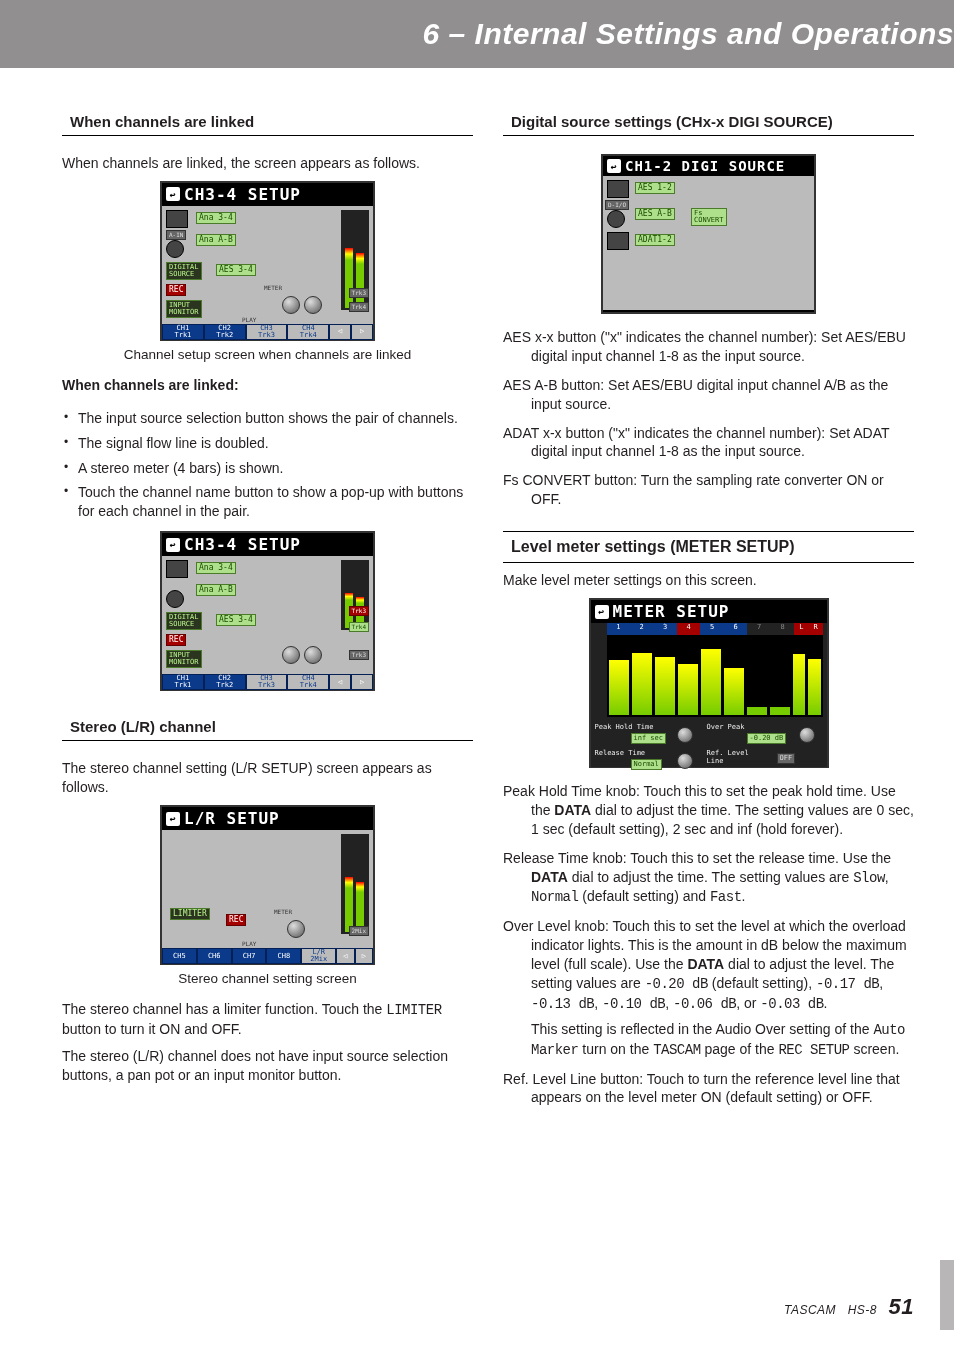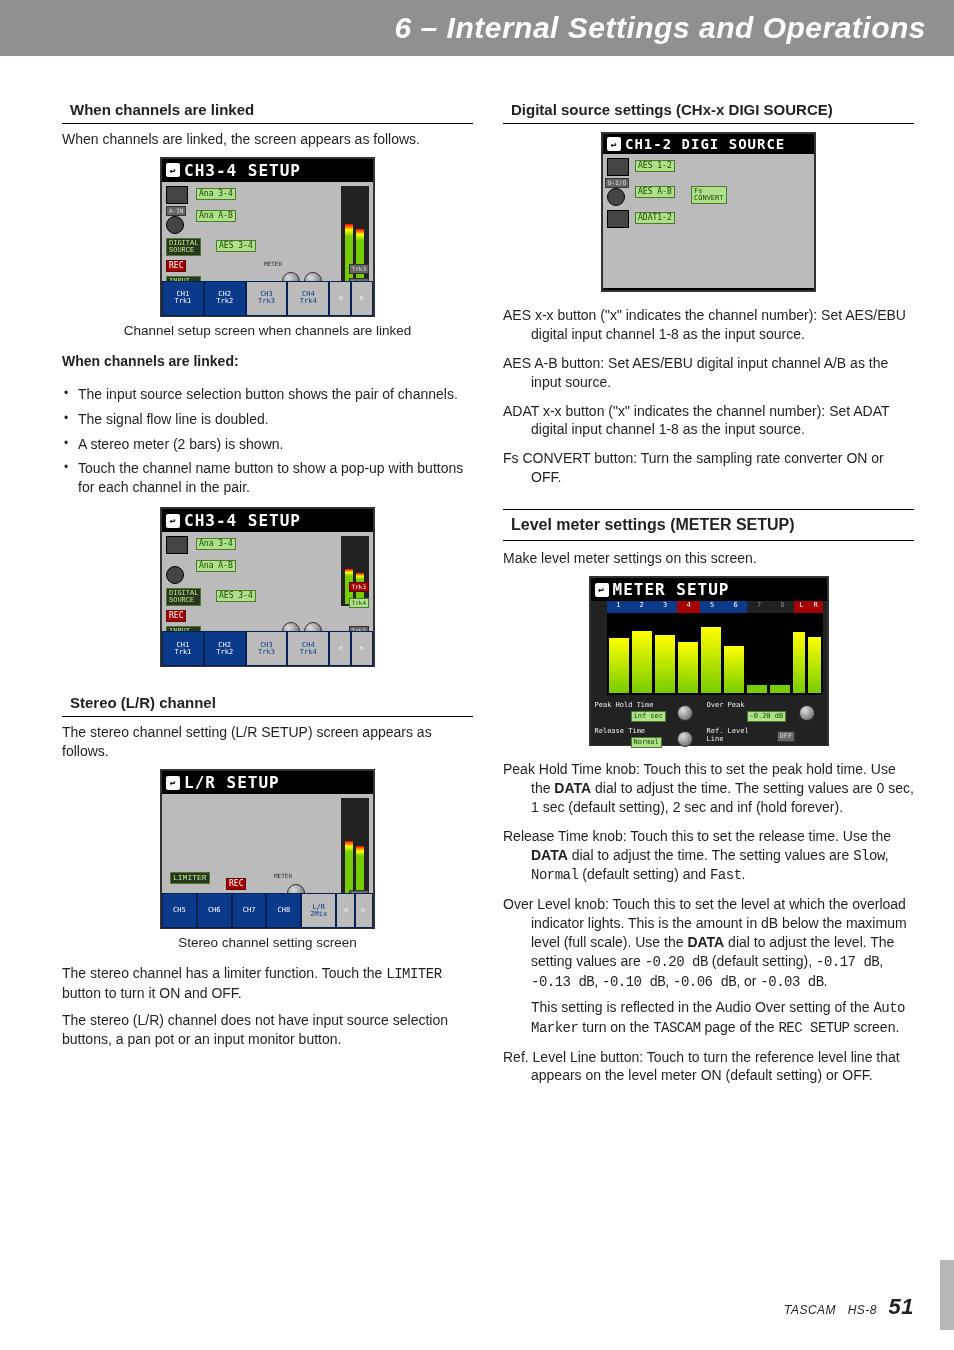--- a/index.html
+++ b/index.html
@@ -6,26 +6,25 @@
   body {
     font-family: "Segoe UI", Arial, sans-serif;
     background: #fff;
     width: 954px;
     height: 1350px;
     position: relative;
     color: #231f20;
   }
   .header-bar {
     background: #918f90;
-    height: 56px;
+    height: 68px;
     width: 100%;
     display: flex;
     align-items: center;
     justify-content: flex-end;
-    padding-right: 28px;
   }
   .header-title {
     color: #fff;
     font-size: 30px;
     font-weight: 700;
     font-style: italic;
     letter-spacing: 0.5px;
   }
   .content {
     display: flex;
@@ -39,21 +38,21 @@
     font-weight: 700;
     font-size: 16px;
     padding: 6px 0 6px 8px;
     margin-bottom: 8px;
   }
   .small-heading {
     border-bottom: 1px solid #000;
     font-weight: 700;
     font-size: 15px;
     padding: 5px 0 5px 8px;
-    margin-bottom: 6px;
+    margin-bottom: 18px;
   }
   p.body {
     font-size: 14px;
     line-height: 1.35;
     margin-bottom: 8px;
   }
   p.caption {
     font-size: 13.5px;
     text-align: center;
     margin: 6px 0 14px;
@@ -151,41 +150,41 @@
   .btn {
     position: absolute;
     background: #aee08b;
     border: 1px solid #4a7a2a;
     font-family: monospace;
     font-size: 8px;
     color: #184a00;
     padding: 1px 2px;
     line-height: 1;
   }
-  .btn.dark { background:#2a341e; color:#b9f58c;font-family:Liberation Mono, monospace; }
+  .btn.dark { background:#2a341e; color:#b9f58c; }
   .btn.red  { background:#a40000; color:#fff; border-color:#600; }
   .btn.gray { background:#666; color:#ddd; border-color:#333; }
   .knob {
     position: absolute;
     width: 18px; height: 18px;
     border-radius: 50%;
     background: radial-gradient(circle at 35% 30%, #ddd, #555);
     border: 1px solid #333;
   }
   .icon-sq {
     position:absolute; width:22px; height:18px;
     background:#444; border:1px solid #000;
   }
   .meter-col {
     position:absolute; width:8px;
     background: linear-gradient(#f00 0%, #ff0 10%, #7c0 20%, #7c0 100%);
     bottom: 2px;
   }
   .tabs {
-    position:absolute; bottom:0; left:0; right:0; height:35px;
+    position:absolute; bottom:0; left:0; right:0; height:16px;
     display:flex;
   }
   .tabs div {
     flex:1; font-family:monospace; font-size:7px;
     background:#0b3a8a; color:#fff; border:1px solid #052055;
     display:flex; flex-direction:column; align-items:center; justify-content:center;
     line-height:1;
   }
   .tabs div.act { background:#bbb; color:#0b3a8a; }
 </style>
@@ -252,21 +251,21 @@
           <div style="flex:0.5;background:#bbb">▷</div>
         </div>
       </div>
     </div>
     <p class="caption">Channel setup screen when channels are linked</p>
 
     <p class="body bold">When channels are linked:</p>
     <ul class="bul">
       <li>The input source selection button shows the pair of channels.</li>
       <li>The signal flow line is doubled.</li>
-      <li>A stereo meter (2 bars) is shown.</li>
+      <li>A stereo meter (4 bars) is shown.</li>
       <li>Touch the channel name button to show a pop-up with buttons for each channel in the pair.</li>
     </ul>
 
     <div class="screen tall lcd">
       <div class="lcd-title">
         <span class="arrow">↩</span>
         <span>CH3-4  SETUP</span>
       </div>
       <div class="lcd-body">
         <div class="icon-sq" style="left:4px;top:4px"></div>

